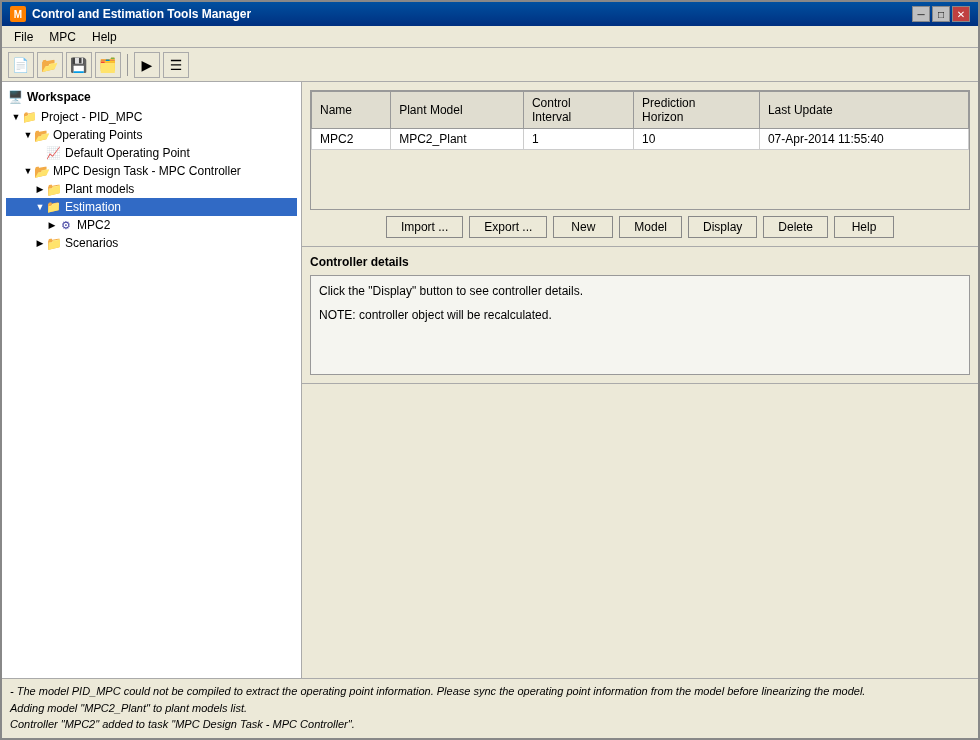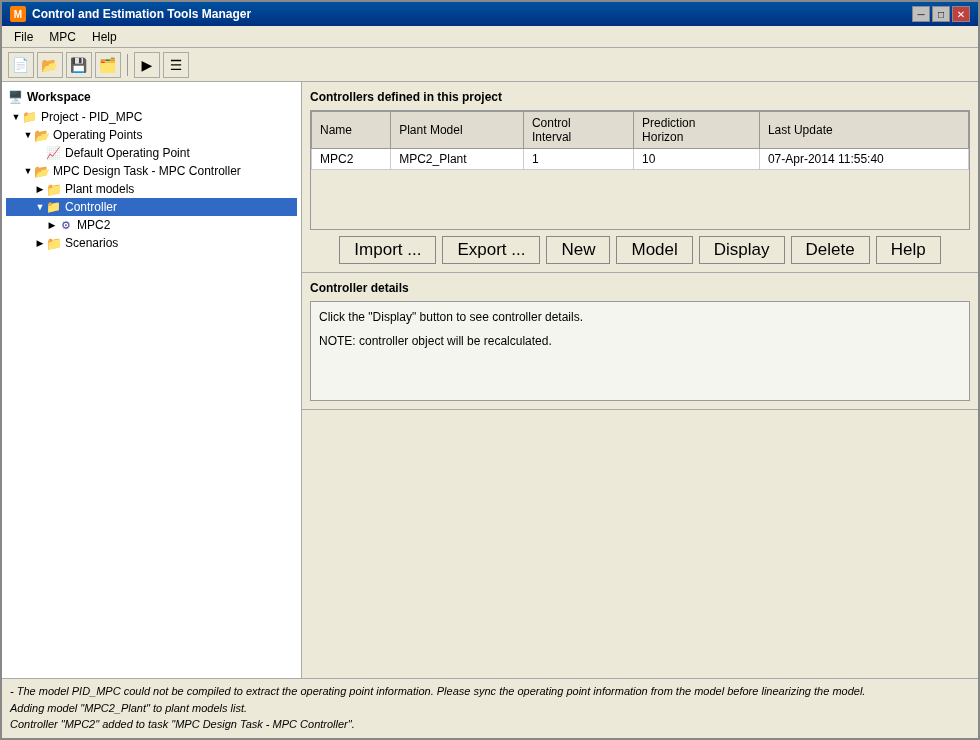--- a/index.html
+++ b/index.html
@@ -194,21 +194,21 @@
       display: flex;
       gap: 6px;
       justify-content: center;
       margin-top: 6px;
     }
     .btn {
       padding: 3px 14px;
       background: #ece9d8;
       border: 1px solid #888;
       cursor: pointer;
-      font-size: 17px;
+      font-size: 12px;
       min-width: 60px;
       text-align: center;
     }
     .details-section {
       padding: 8px;
       flex-shrink: 0;
       border-bottom: 1px solid #aaa;
     }
     .details-box {
       border: 1px solid #999;
@@ -330,40 +330,39 @@
 
       <div class="tree-node indent3">
         <span class="tree-expander">▶</span>
         <span class="tree-icon icon-folder">📁</span>
         <span class="tree-label">Plant models</span>
       </div>
 
       <div class="tree-node indent3 selected">
         <span class="tree-expander">▼</span>
         <span class="tree-icon" style="color:#6060e0;">📁</span>
-        <span class="tree-label">Controller</span>
+        <span class="tree-label">Estimation</span>
       </div>
 
       <div class="tree-node indent4">
         <span class="tree-expander">▶</span>
         <span class="tree-icon icon-ctrl">⚙</span>
         <span class="tree-label">MPC2</span>
       </div>
 
       <div class="tree-node indent3">
         <span class="tree-expander">▶</span>
         <span class="tree-icon icon-folder">📁</span>
         <span class="tree-label">Scenarios</span>
       </div>
     </div>
 
     <div class="right-panel">
 
       <div class="controllers-section">
-        <div class="section-title">Controllers defined in this project</div>
         <div class="table-container">
           <table class="data-table">
             <thead>
               <tr>
                 <th>Name</th>
                 <th>Plant Model</th>
                 <th style="white-space: pre-line; min-width: 70px;">Control
 Interval</th>
                 <th style="white-space: pre-line; min-width: 80px;">Prediction
 Horizon</th>

